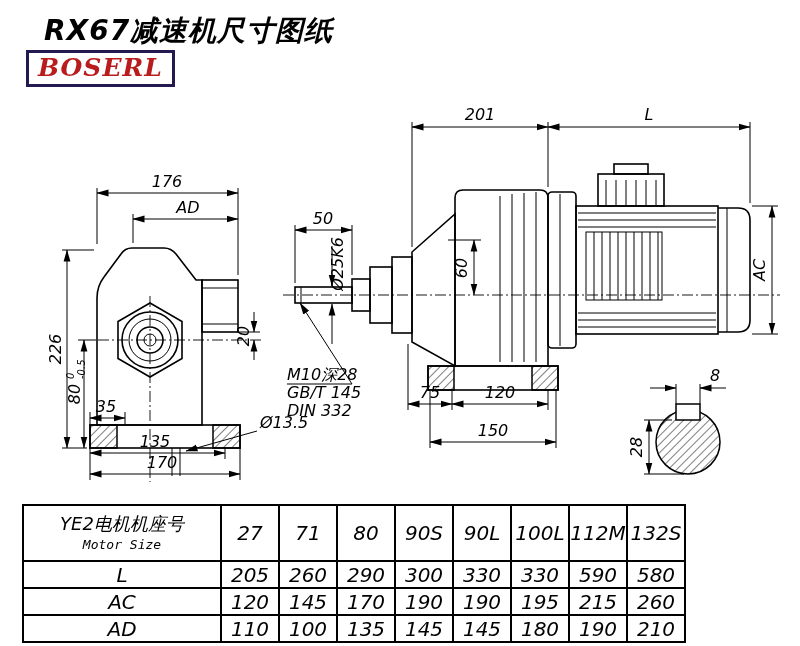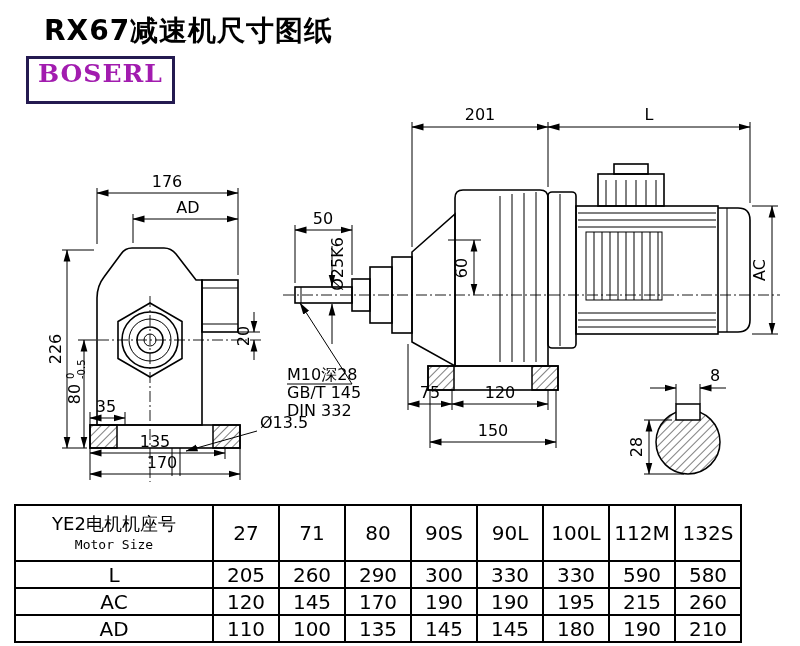--- a/index.html
+++ b/index.html
@@ -1,35 +1,35 @@
 <!DOCTYPE html>
 <html><head>
 <meta charset="utf-8">
 <style>
   * { margin:0; padding:0; box-sizing:border-box; }
   html,body { width:800px; height:646px; background:#fff; }
   body { font-family:"DejaVu Sans", sans-serif; color:#000; }
-  .page { position:relative; width:800px; height:646px; background:#fff; overflow:hidden; }
+  .page { position:relative; width:800px; height:646px; background:#fff; overflow:hidden;font-style:italic; }
   .title { position:absolute; left:44px; top:12px; font-size:28px; font-weight:bold; letter-spacing:1px; }
-  .logo { position:absolute; left:26px; top:56px; padding:0 9px 13px 9px; border:3px solid #241a50;
-          color:#a21caf; font-family:"DejaVu Serif", serif; font-weight:bold; font-size:25px; letter-spacing:1px; background:#fff; }
+  .logo { position:absolute; left:26px; top:50px; padding:0 9px 2px 9px; border:3px solid #241a50;
+          color:#b91c1c; font-family:"DejaVu Serif", serif; font-weight:bold; font-size:25px; letter-spacing:1px; background:#fff; }
   svg.drawing { position:absolute; left:0; top:0; }
 
   
   .ol  { fill:none; stroke:#000; stroke-width:1.6; }
   .tl  { fill:none; stroke:#000; stroke-width:1; }
   .dim { fill:none; stroke:#000; stroke-width:1; }
   .cl  { fill:none; stroke:#000; stroke-width:0.9; stroke-dasharray:11 3 2 3; }
   .dt  { font-family:"DejaVu Sans", sans-serif; font-size:16px; fill:#000; }
   .dts { font-family:"DejaVu Sans", sans-serif; font-size:10px; fill:#000; }
   .hatchf { fill:url(#hatch); stroke:#000; stroke-width:1.5; }
   .white { fill:#fff; stroke:#000; stroke-width:1.5; }
 
   
-  .dimtable { position:absolute; left:14px; top:504px; width:728px; border-collapse:collapse; table-layout:fixed; }
+  .dimtable { position:absolute; left:22px; top:504px; width:664px; border-collapse:collapse; table-layout:fixed; }
   .dimtable th, .dimtable td { border:2px solid #000; text-align:center; vertical-align:middle;
       font-weight:normal; font-size:20px; font-family:"DejaVu Sans", sans-serif; padding:0; }
   .dimtable th.hcell { height:56px; line-height:1.35; }
   .dimtable .cn { font-size:18px; }
   .dimtable .en { font-size:13px; font-family:"DejaVu Sans Mono", monospace; }
   .dimtable td { height:27px; }
 </style>
 </head>
 <body>
 

